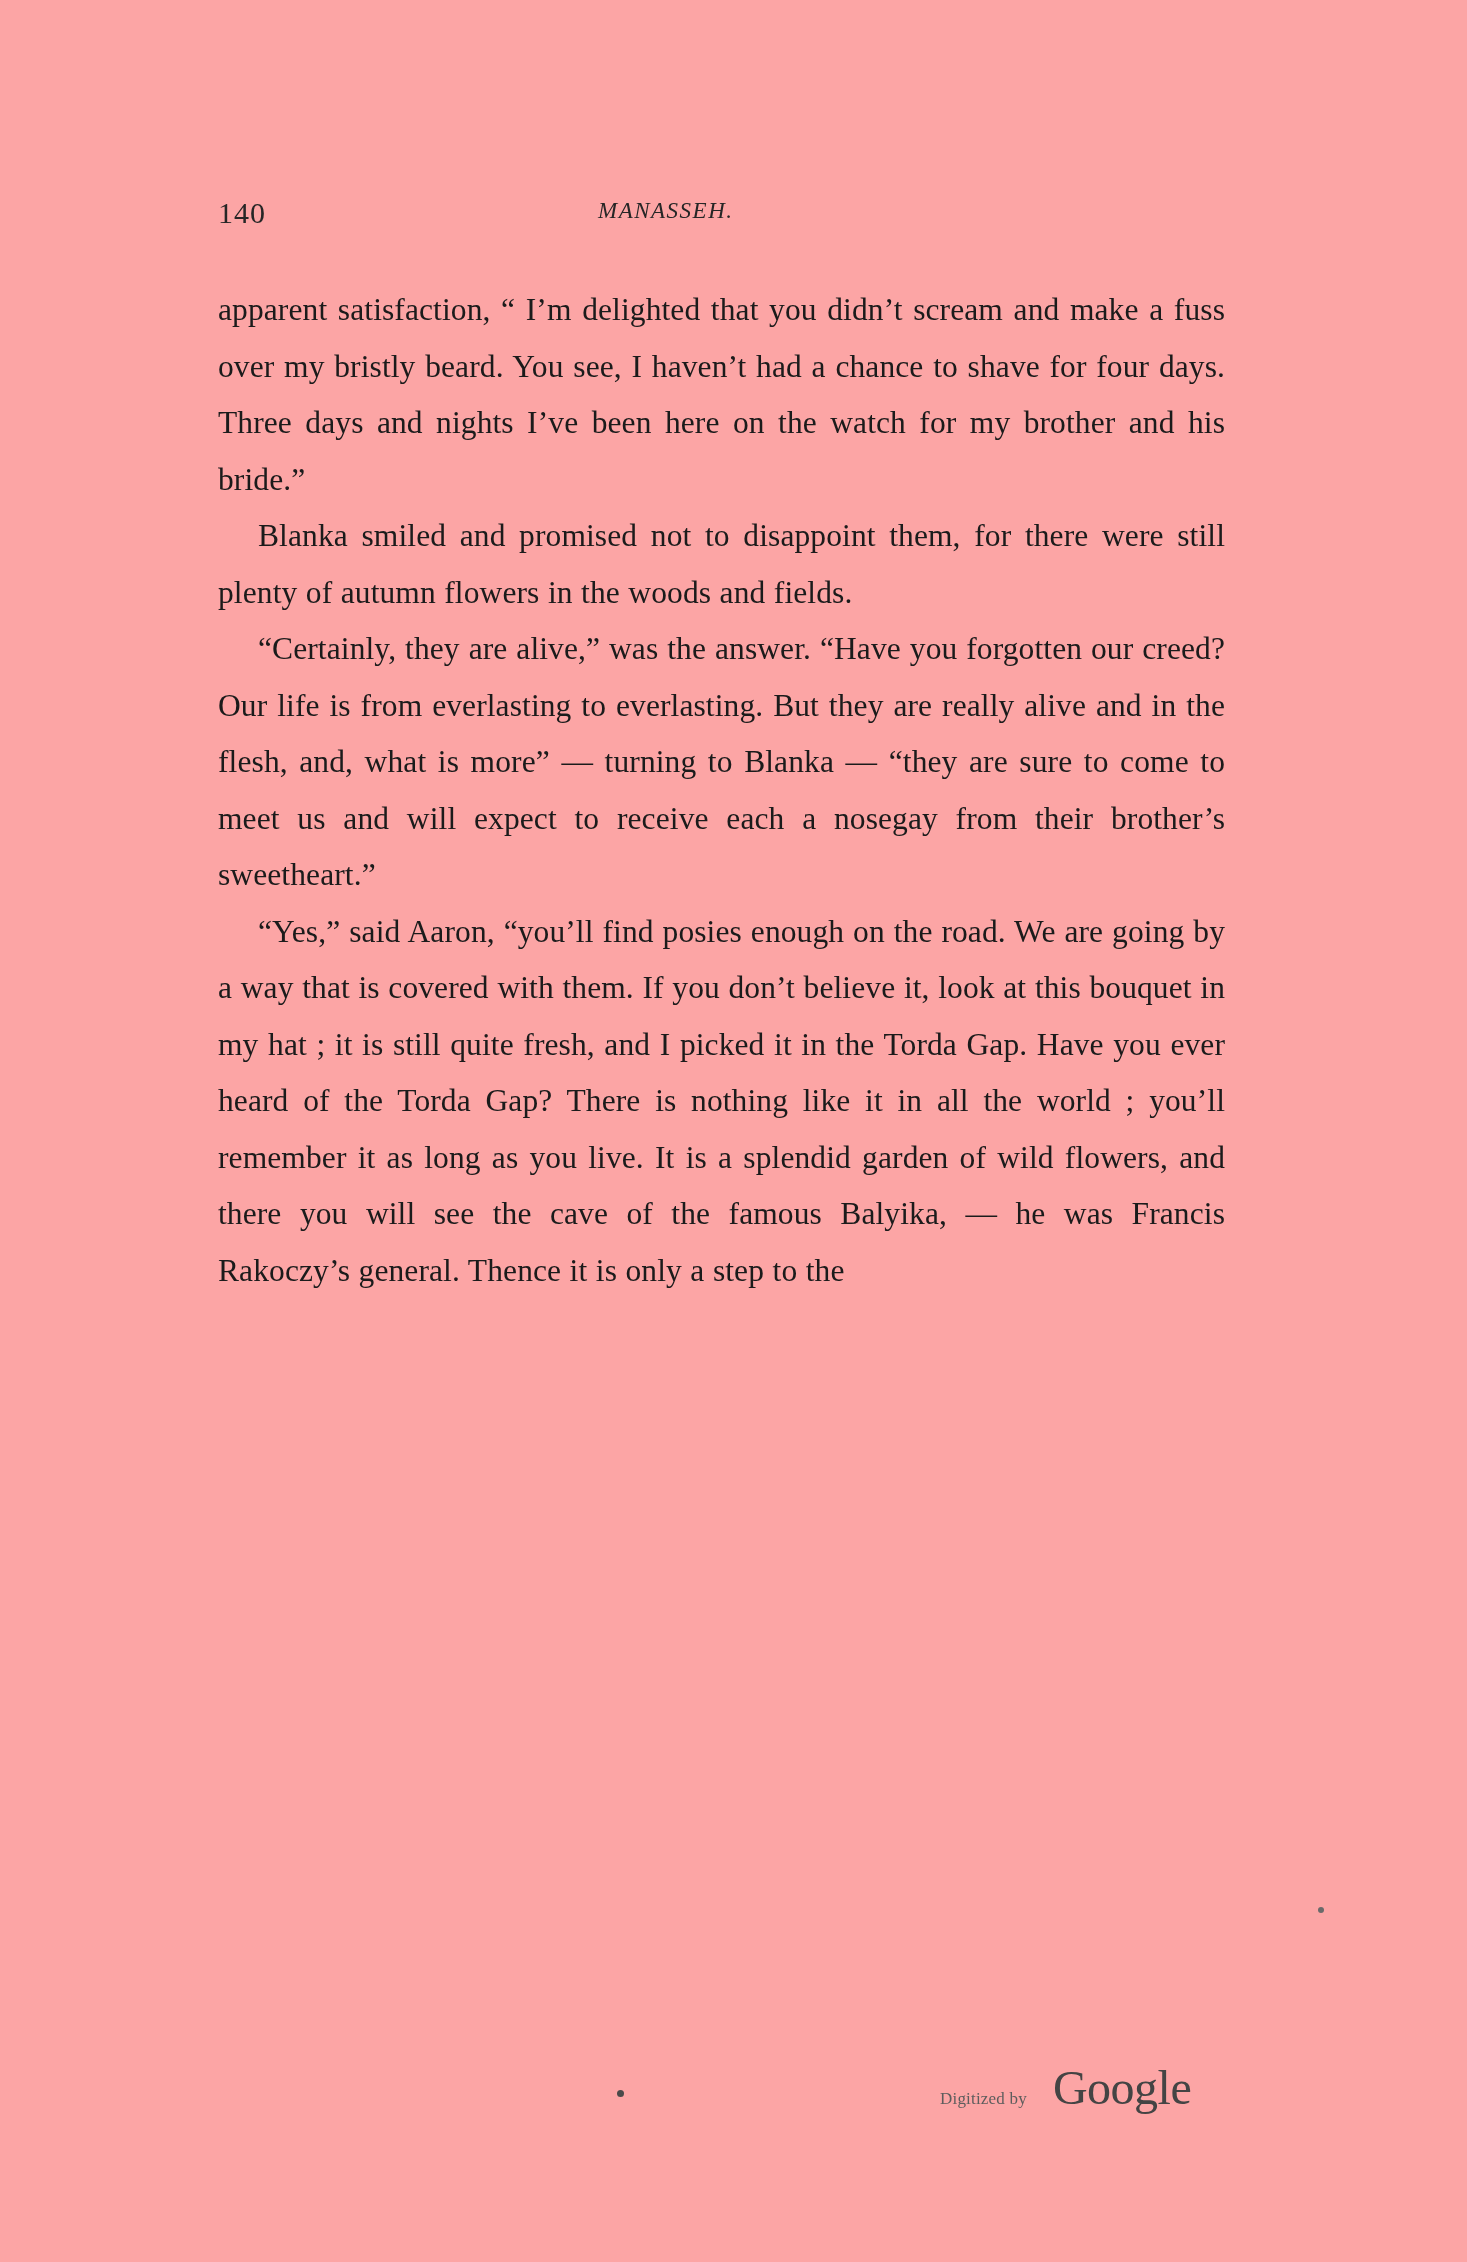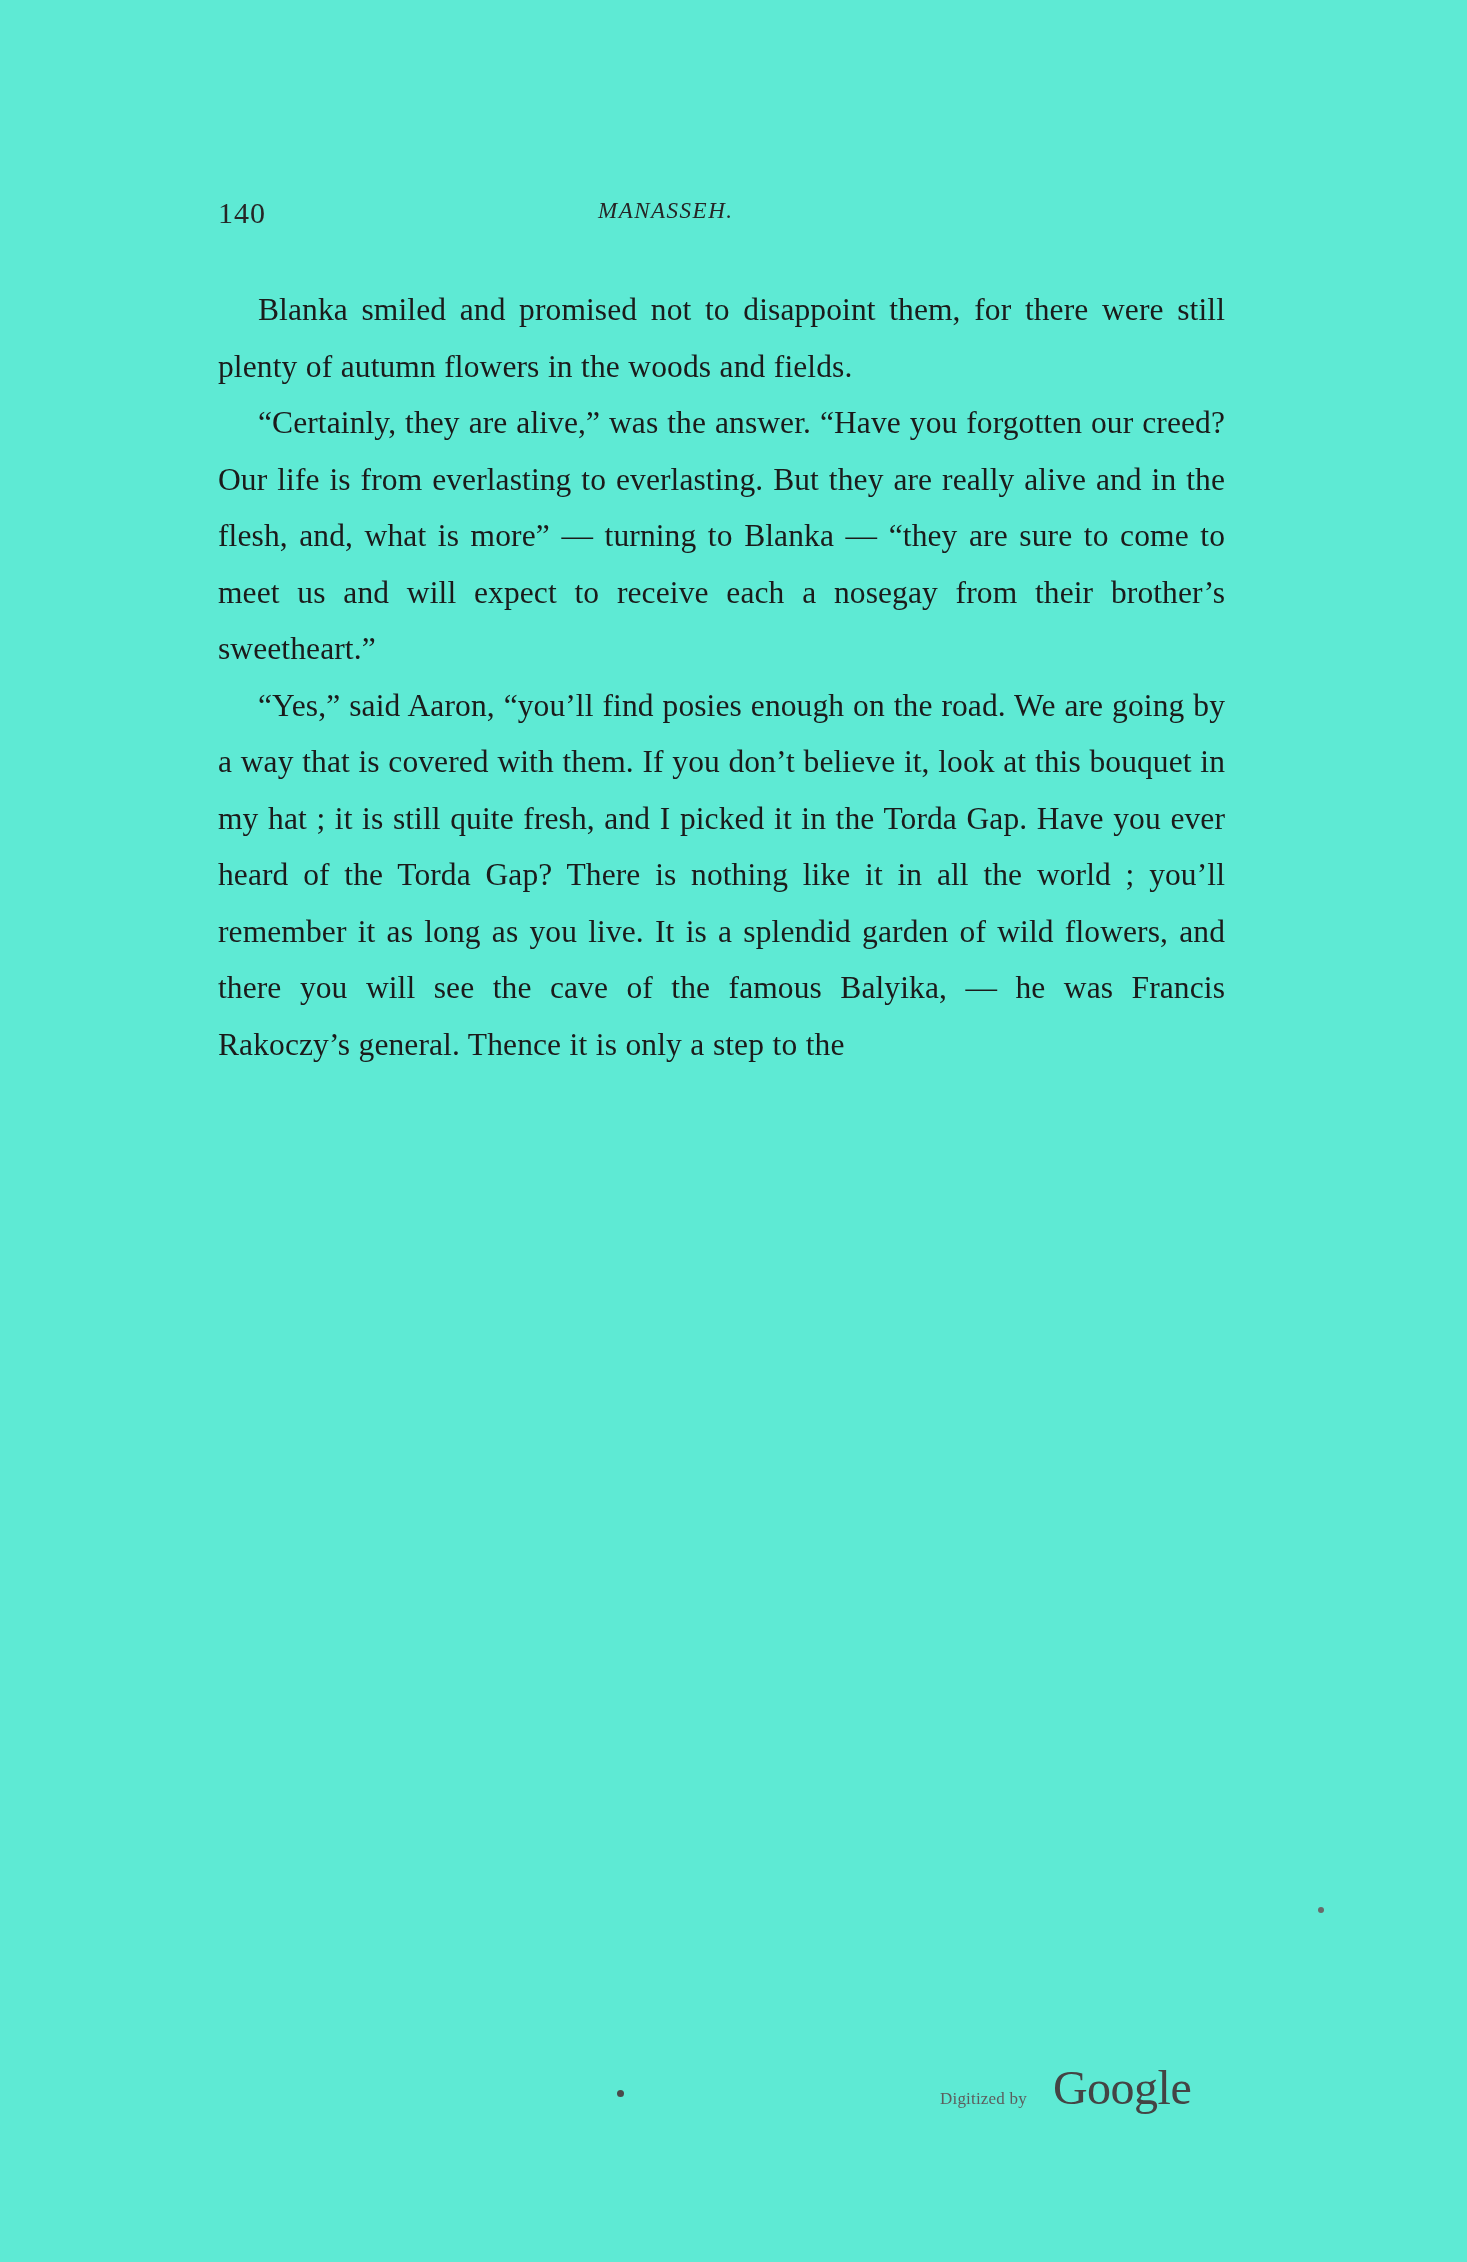--- a/index.html
+++ b/index.html
@@ -13,21 +13,21 @@
     position: relative;
     font-family: "Liberation Serif", serif;
     color: #1a1a1a;
     overflow: hidden;
   }
   .page {
     position: absolute;
     top: 0; left: 0;
     width: 1467px;
     height: 2262px;
-    background: #5eead4;
+    background: #fca5a5;
   }
   .page-header {
     position: absolute;
     top: 196px;
     left: 218px;
     width: 1020px;
     height: 40px;
   }
   .folio {
     position: absolute;
@@ -114,20 +114,21 @@
 <body>
 
 <div class="page">
 
   <div class="page-header">
     <div class="folio">140</div>
     <div class="running-title">MANASSEH.</div>
   </div>
 
   <div class="body-text">
+    <p class="noindent">apparent satisfaction, “ I’m delighted that you didn’t scream and make a fuss over my bristly beard.   You see, I haven’t had a chance to shave for four days. Three days and nights I’ve been here on the watch for my brother and his bride.”</p>
     <p class="indent">Blanka smiled and promised not to disappoint them, for there were still plenty of autumn flowers in the woods and fields.</p>
     <p class="indent">“Certainly, they are alive,” was the answer. “Have you forgotten our creed?   Our life is from everlasting to everlasting.   But they are really alive and in the flesh, and, what is more” — turning to Blanka — “they are sure to come to meet us and will expect to receive each a nosegay from their brother’s sweetheart.”</p>
     <p class="indent">“Yes,” said Aaron, “you’ll find posies enough on the road.   We are going by a way that is covered with them.   If you don’t believe it, look at this bouquet in my hat ; it is still quite fresh, and I picked it in the Torda Gap.   Have you ever heard of the Torda Gap?   There is nothing like it in all the world ; you’ll remember it as long as you live.   It is a splendid garden of wild flowers, and there you will see the cave of the famous Balyika, — he was Francis Rakoczy’s general.   Thence it is only a step to the</p>
   </div>
 
   <div class="stray-dot-2"></div>
   <div class="stray-dot"></div>
 
   <div class="footer-watermark">
     <span class="digitized-by">Digitized by</span>

